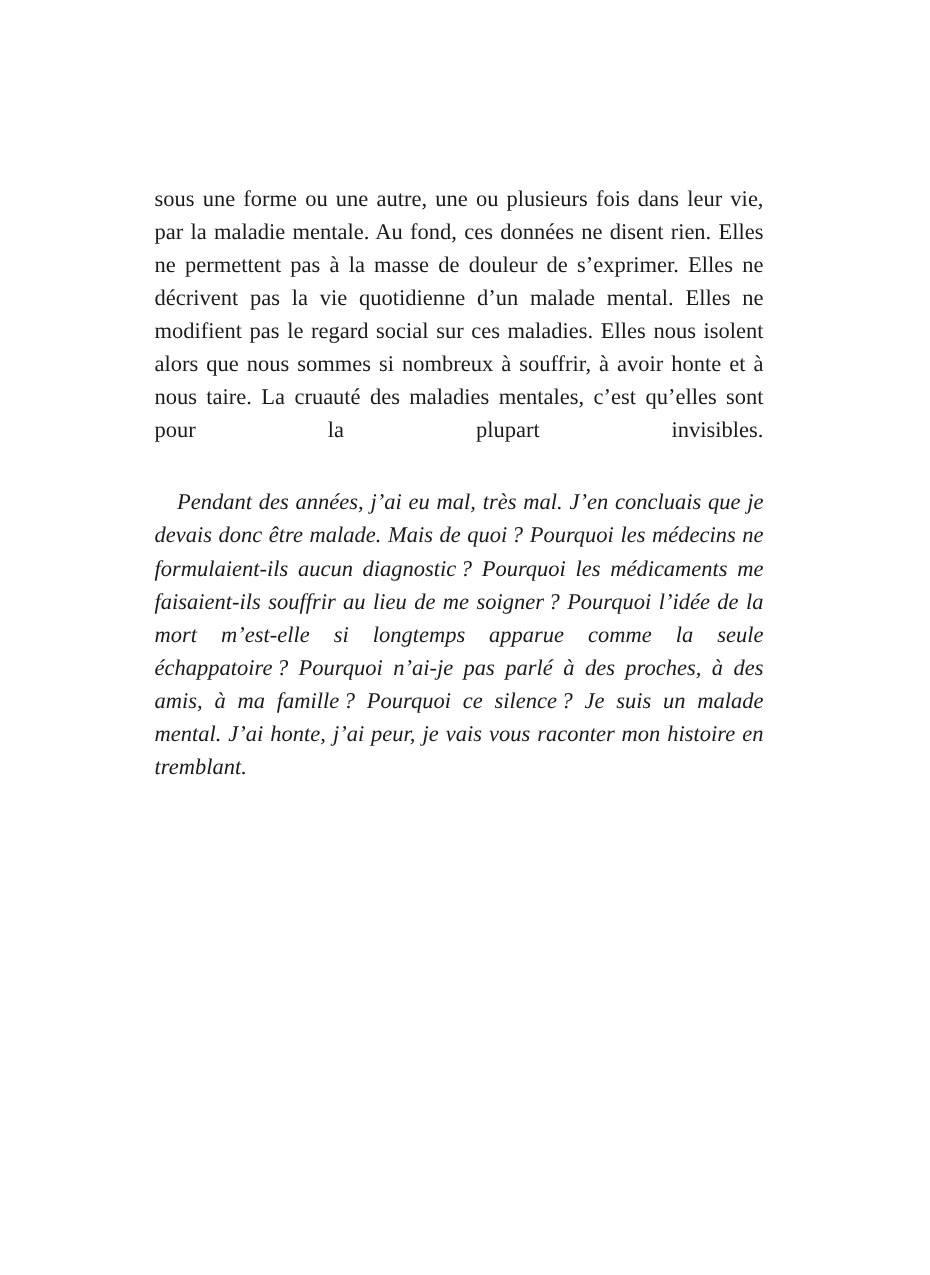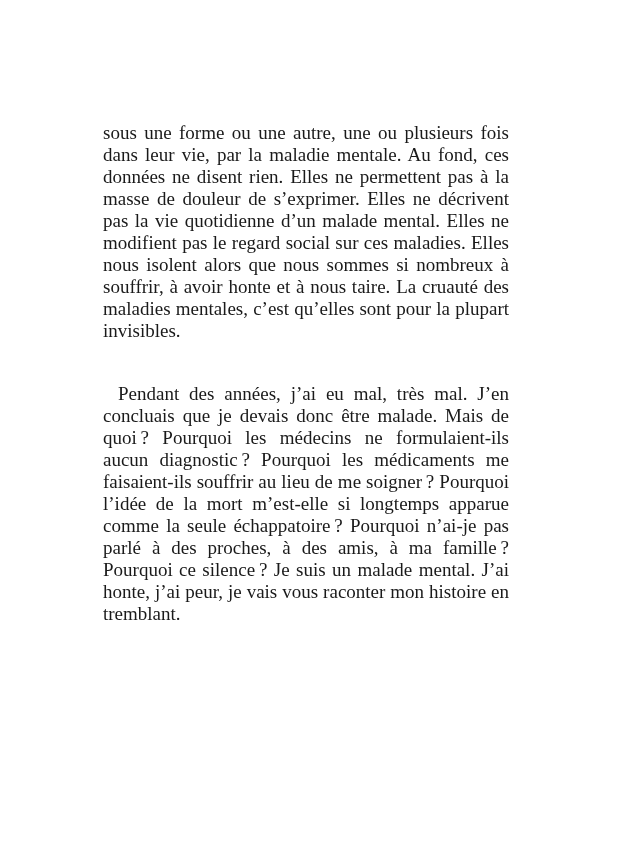--- a/index.html
+++ b/index.html
@@ -24,34 +24,35 @@
 
   .text-block {
     position: absolute;
     left: 103px;
     top: 122px;
     width: 406px;
   }
 
   .para {
     margin: 0;
-    font-size: 19px;
+    font-size: 15px;
     line-height: 22.05px;
     color: #1a1a1a;
     text-align: justify;
     text-justify: inter-word;
     hyphens: manual;
     -webkit-hyphens: manual;
     font-kerning: normal;
     text-rendering: optimizeLegibility;
     word-spacing: 0.1px;
   }
 
   .para + .para {
-    margin-top: 18px;
+    margin-top: 4px;
+    font-style: italic;
   }
 
   .para-indent {
     text-indent: 15px;
   }
 
   
   .para::after {
     content: "";
     display: inline-block;

